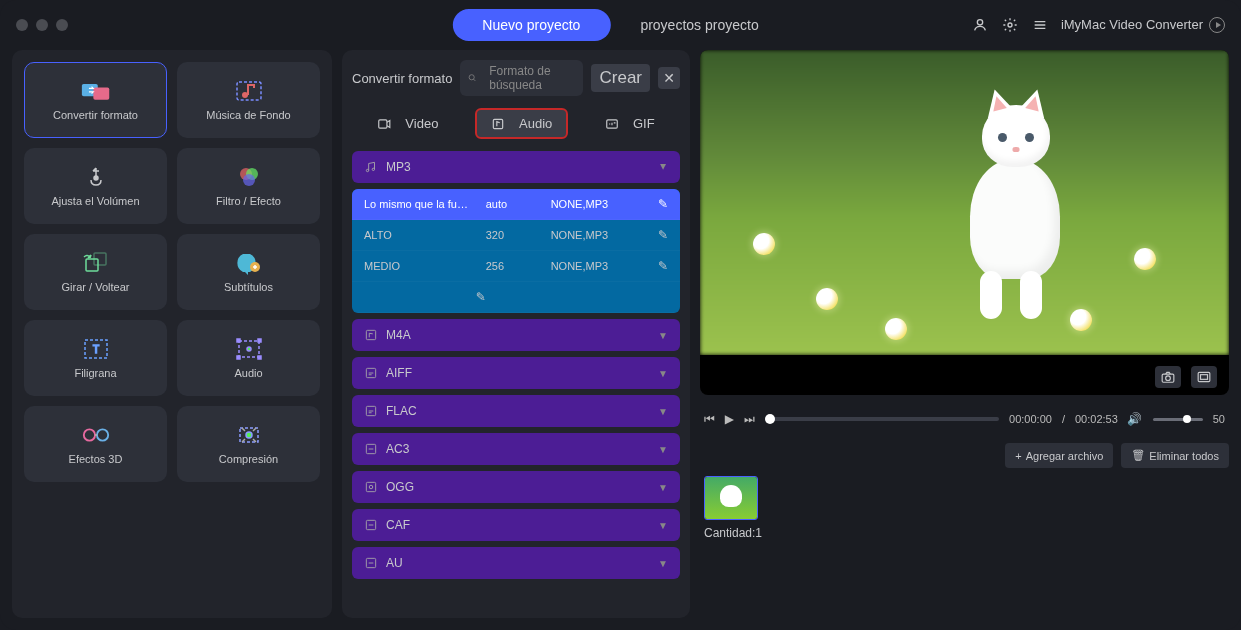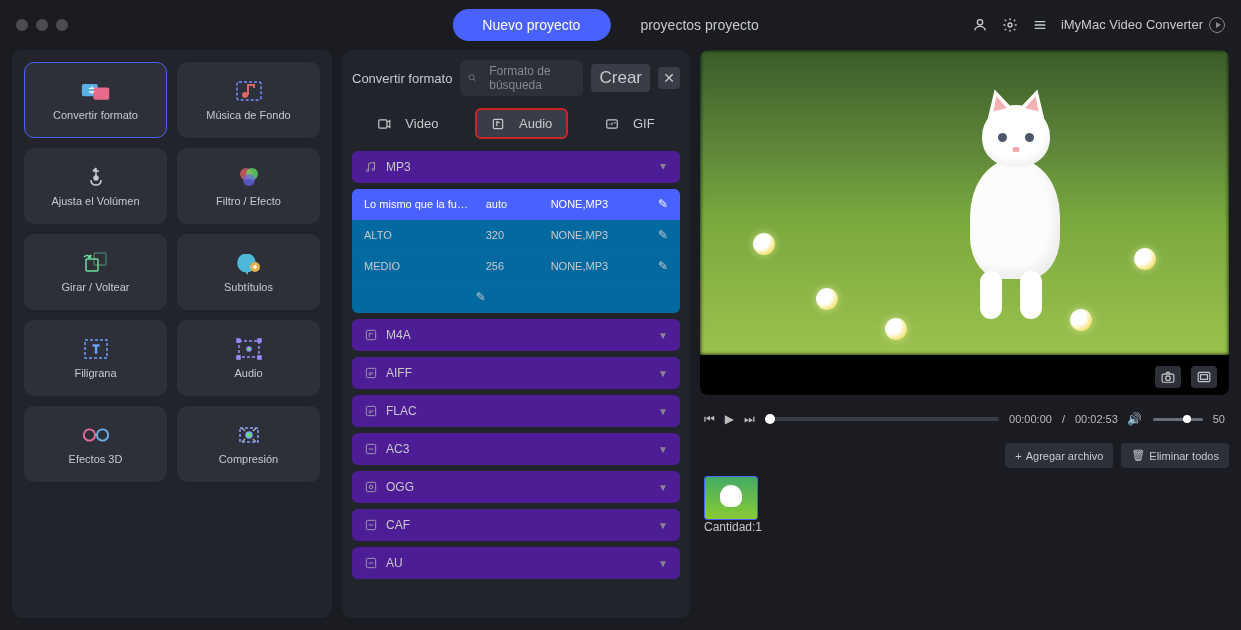--- a/index.html
+++ b/index.html
@@ -74,21 +74,21 @@
 .playback-bar { height: 32px; display: flex; align-items: center; gap: 10px; font-size: 11px; padding: 0 4px; color:#bbb;}
 .pb-btn { cursor: pointer; font-size: 12px; }
 .pb-track { flex: 1; height: 4px; background: #3a3d47; border-radius: 2px; position: relative; }
 .pb-dot { position: absolute; left: 0; top: -3px; width: 10px; height: 10px; background: #fff; border-radius: 50%; }
 .vol-track { width: 50px; height: 3px; background: #6a6d77; border-radius: 2px; position:relative;}
 .vol-track::after{content:''; position:absolute; left:60%; top:-3px; width:8px; height:8px; background:#fff; border-radius:50%;}
 
 .file-bar { display: flex; justify-content: flex-end; gap: 8px; }
 .file-btn { background: #2d3039; border-radius: 4px; padding: 6px 10px; font-size: 11px; cursor: pointer; display: flex; align-items: center; gap: 4px; }
 
-.thumbs { flex: 1; display: flex; flex-direction: column; align-items: flex-start; padding-left: 4px; text-align: right;}
+.thumbs { flex: 1; display: flex; flex-direction: column; align-items: flex-start; gap: 6px; padding-left: 4px; text-align: right;}
 .thumb { width: 54px; height: 44px; border: 1.5px solid #4861ff; border-radius: 3px; overflow:hidden; position:relative; cursor:pointer;}
 .thumb-scene{ position:absolute; inset:0; background:linear-gradient(180deg,#4a6 0%, #8c3 100%);}
 .thumb-cat{ position:absolute; left:50%; top:45%; transform:translate(-50%,-50%); width:22px; height:22px; background:#fff; border-radius:50% 50% 40% 40%;}
 .qty { font-size: 12px; }
 
 svg { display: block; }
 
 
 .ic { width:16px; height:16px; }
 </style>

